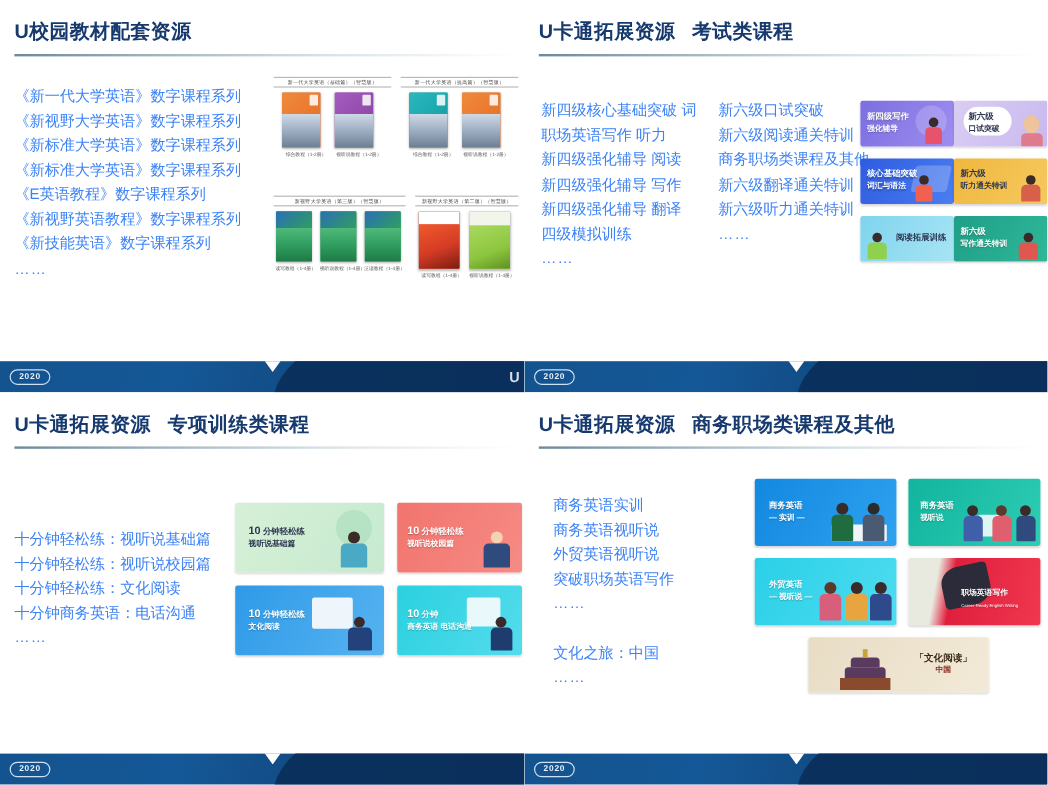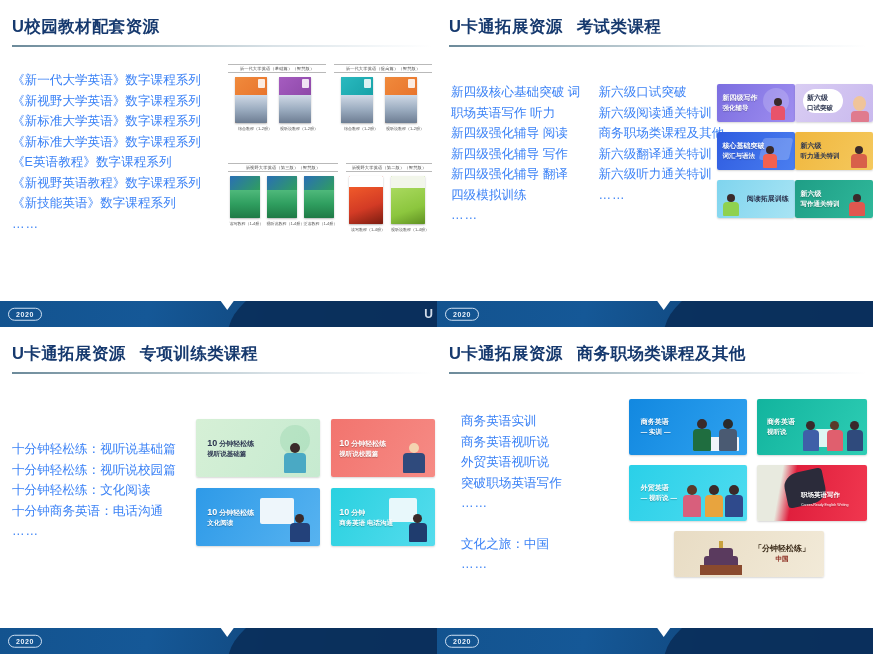--- a/index.html
+++ b/index.html
@@ -479,21 +479,21 @@
         </div>
         <div style="display:flex;justify-content:center;">
           <div class="card" style="width:150px;height:46px;background:linear-gradient(120deg,#e8dcc4,#f2ead8)">
             <div style="position:absolute;left:26px;bottom:2px;width:42px;height:34px;">
               <div style="position:absolute;left:0;bottom:0;width:42px;height:10px;background:#8a4a2e;"></div>
               <div style="position:absolute;left:4px;bottom:10px;width:34px;height:9px;background:#5a3a5e;border-radius:3px 3px 0 0;"></div>
               <div style="position:absolute;left:9px;bottom:19px;width:24px;height:8px;background:#5a3a5e;border-radius:3px 3px 0 0;"></div>
               <div style="position:absolute;left:19px;bottom:27px;width:4px;height:7px;background:#c9a23e;"></div>
             </div>
             <div class="ctxt dark" style="left:auto;right:14px;top:50%;color:#3a2a18;font-size:8px;text-align:center;">
-              <span>「分钟轻松练」</span><small style="color:#8a2a1e;">中国</small>
+              <span>「文化阅读」</span><small style="color:#8a2a1e;">中国</small>
             </div>
           </div>
         </div>
       </div>
 
     </div>
 
     <div class="footer">
       <div class="wedge"></div>
       <div class="notch"></div>

